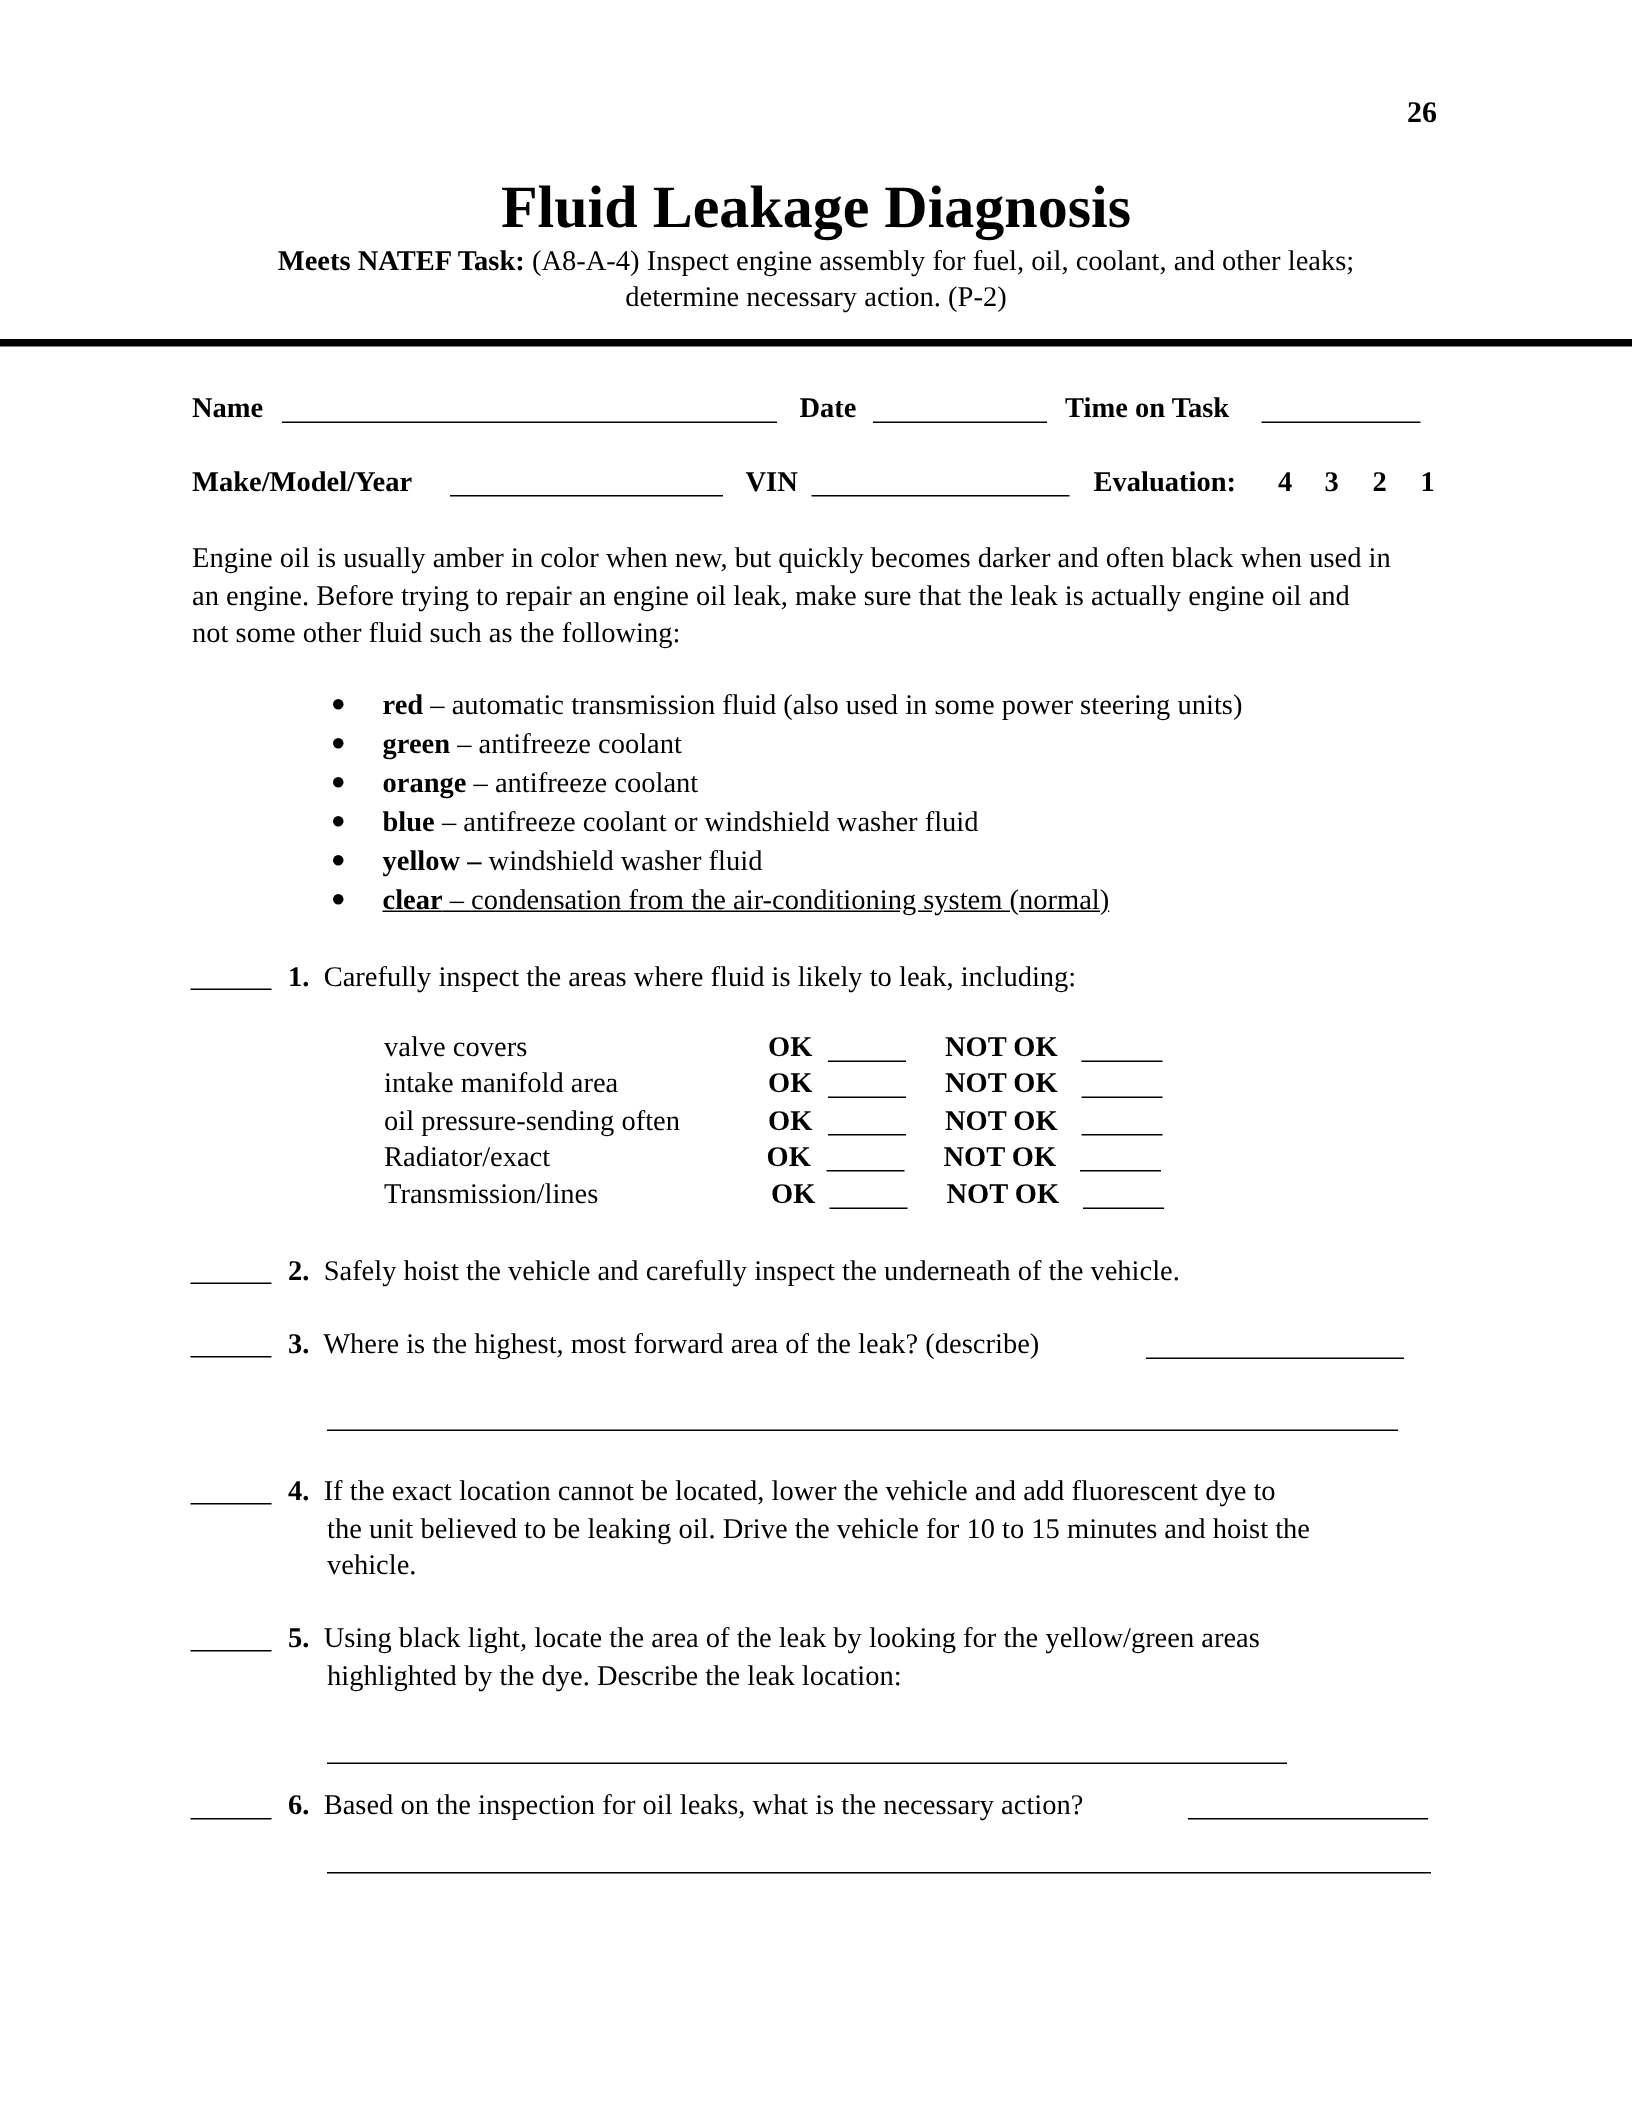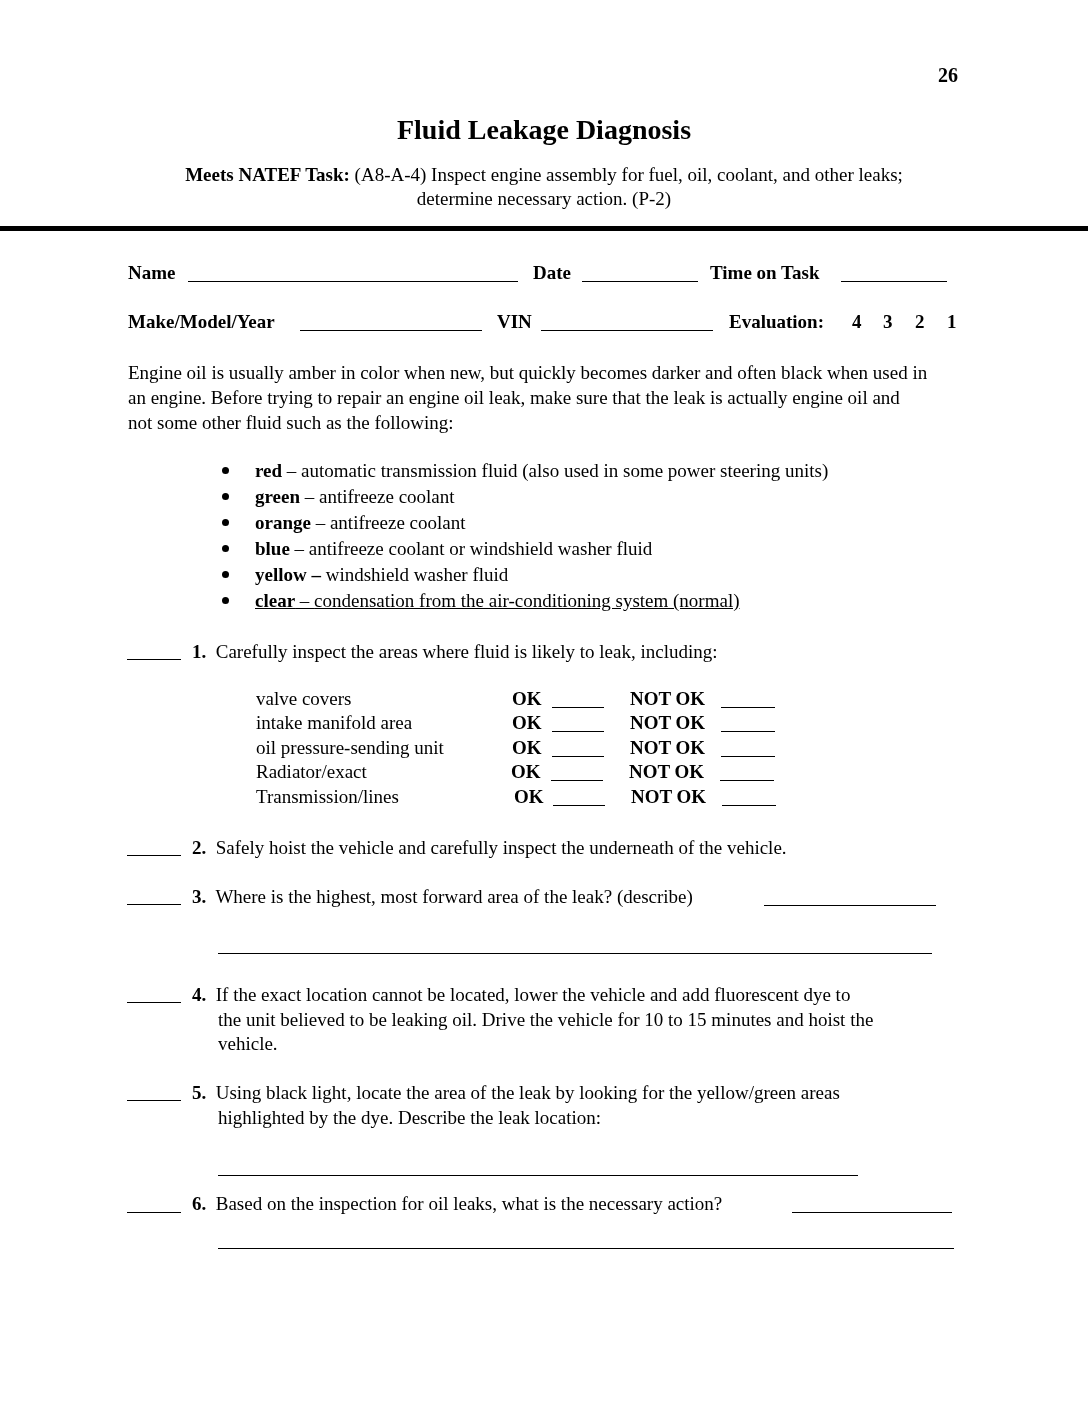--- a/index.html
+++ b/index.html
@@ -4,21 +4,21 @@
   <style>
     html, body { margin: 0; padding: 0; background: #ffffff; }
     body {
       width: 1088px; height: 1408px; position: relative; overflow: hidden;
       font-family: "Liberation Serif", "DejaVu Serif", serif;
       color: #000000;
     }
     .abs { position: absolute; white-space: nowrap; }
     .b { font-weight: bold; }
     .page-num { left: 938px; top: 64px; font-size: 20px; font-weight: bold; }
-    .title { left: 0; width: 1088px; top: 114px; text-align: center; font-size: 28px; font-weight: bold; }
+    .title { left: 0; width: 1088px; top: 114px; text-align: center; font-size: 40px; font-weight: bold; }
     .subtitle { left: 0; width: 1088px; text-align: center; font-size: 19px; }
     .sub1 { top: 164px; }
     .sub2 { top: 188px; }
     .rule { position: absolute; left: 0; top: 226px; width: 1088px; height: 5px; background: #000; }
     .field-row { font-size: 19px; font-weight: bold; }
     .uline { position: absolute; height: 0; border-bottom: 1.5px solid #000; }
     .para { left: 128px; top: 360px; font-size: 19px; line-height: 25px; white-space: normal; width: 800px; }
     .bullet-row { font-size: 19px; left: 222px; }
     .bullet-dot { display: inline-block; width: 7px; height: 7px; border-radius: 50%; background: #000; position: relative; top: -3px; margin-right: 26px; }
     .step { font-size: 19px; line-height: 25px; }
@@ -69,21 +69,21 @@
 <div class="uline" style="left:552px; top:707px; width:52px;"></div>
 <div class="abs ok-label" style="left:630px; top:688px;">NOT OK</div>
 <div class="uline" style="left:721px; top:707px; width:54px;"></div>
 
 <div class="abs check-label" style="top:712px;">intake manifold area</div>
 <div class="abs ok-label" style="left:512px; top:712px;">OK</div>
 <div class="uline" style="left:552px; top:731px; width:52px;"></div>
 <div class="abs ok-label" style="left:630px; top:712px;">NOT OK</div>
 <div class="uline" style="left:721px; top:731px; width:54px;"></div>
 
-<div class="abs check-label" style="top:737px;">oil pressure-sending unit</div>
+<div class="abs check-label" style="top:737px;">oil pressure-sending often</div>
 <div class="abs ok-label" style="left:512px; top:737px;">OK</div>
 <div class="uline" style="left:552px; top:756px; width:52px;"></div>
 <div class="abs ok-label" style="left:630px; top:737px;">NOT OK</div>
 <div class="uline" style="left:721px; top:756px; width:54px;"></div>
 
 <div class="abs check-label" style="top:761px;">Radiator/exact</div>
 <div class="abs ok-label" style="left:511px; top:761px;">OK</div>
 <div class="uline" style="left:551px; top:780px; width:52px;"></div>
 <div class="abs ok-label" style="left:629px; top:761px;">NOT OK</div>
 <div class="uline" style="left:720px; top:780px; width:54px;"></div>

